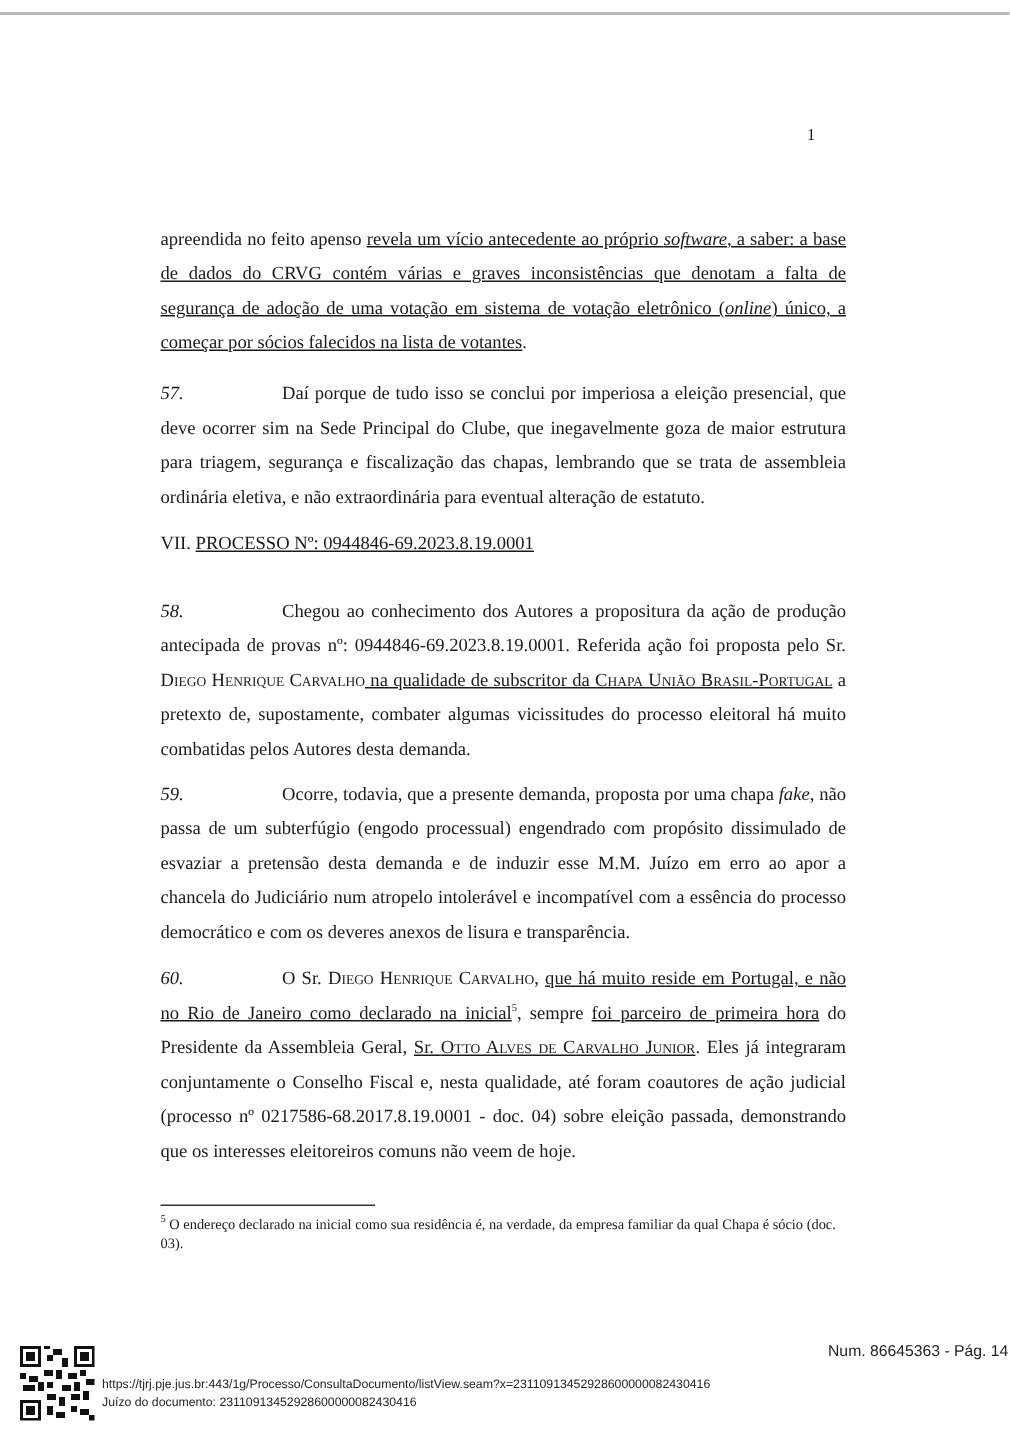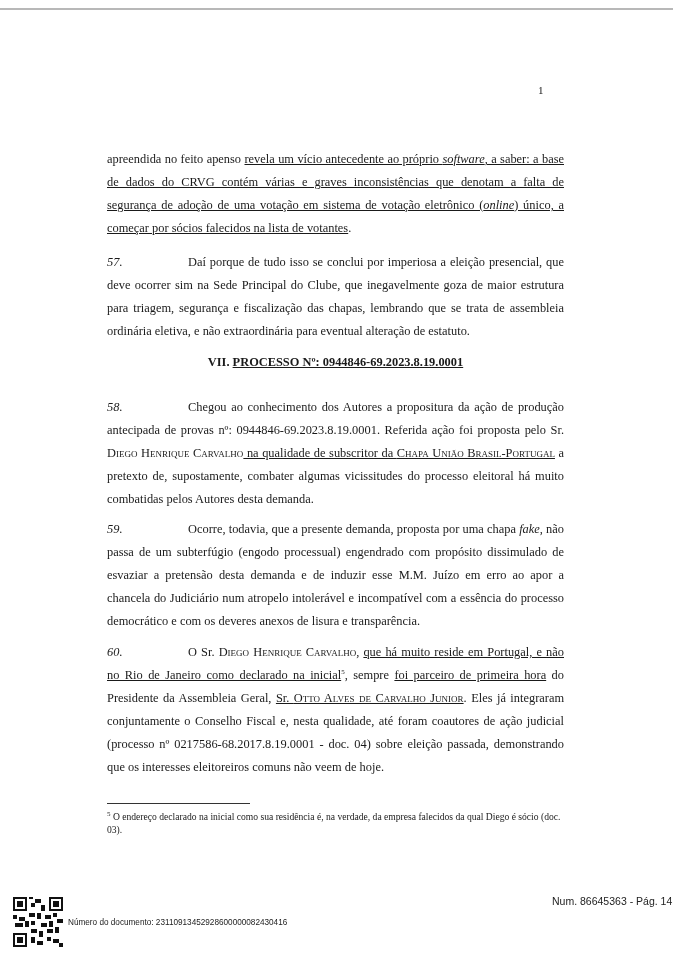--- a/index.html
+++ b/index.html
@@ -8,21 +8,21 @@
     font-family: "Liberation Serif", serif; color: #1a1a1a;
   }
   .top-bar { position: absolute; left: 0; top: 0; width: 673px; height: 8px; background: #ffffff; border-bottom: 2px solid #b8b8b8; }
   .page-num { position: absolute; left: 538px; top: 84px; font-size: 11px; }
   .txt { position: absolute; left: 107px; width: 457px; font-size: 12.4px; line-height: 23px; text-align: justify; }
   .u { text-decoration: underline; }
   .b { font-weight: normal; }
   .i { font-style: italic; }
   .sc { font-variant: small-caps; margin-top: 36px; }
   .num { display: inline-block; width: 81px; font-style: italic; }
-  .heading { position: absolute; left: 107px; width: 457px; top: 355px; text-align: center; font-size: 12.4px; font-weight: bold; }
+  .heading { position: absolute; left: 107px; width: 457px; top: 355px; text-align: left; font-size: 12.4px; font-weight: normal; }
   .fn-rule { position: absolute; left: 107px; top: 803px; width: 143px; height: 1px; background: #333; }
   .footnote { position: absolute; left: 107px; top: 810px; width: 457px; font-size: 9.6px; line-height: 13px; }
   sup { font-size: 7px; line-height: 0; }
   .qr { position: absolute; left: 13px; top: 897px; width: 50px; height: 50px; }
   .sig { position: absolute; left: 68px; top: 917px; font-family: "Liberation Sans", sans-serif; font-size: 8.2px; line-height: 11.5px; color: #222; white-space: nowrap; }
   .num-pag { position: absolute; left: 552px; top: 895px; font-family: "Liberation Sans", sans-serif; font-size: 10.5px; color: #222; }
 </style>
 </head>
 <body>
 
@@ -36,21 +36,21 @@
 
 <div class="heading"><span>VII. </span><span class="u">PROCESSO Nº: 0944846-69.2023.8.19.0001</span></div>
 
 <div class="txt" style="top:396px"><span class="num">58.</span><span>Chegou ao conhecimento dos Autores a propositura da ação de produção antecipada de provas nº: 0944846-69.2023.8.19.0001. Referida ação foi proposta pelo Sr. </span><span class="sc">Diego Henrique Carvalho</span><span class="u"> na qualidade de subscritor da </span><span class="u sc">Chapa União Brasil-Portugal</span><span> a pretexto de, supostamente, combater algumas vicissitudes do processo eleitoral há muito combatidas pelos Autores desta demanda.</span></div>
 
 <div class="txt" style="top:518px"><span class="num">59.</span><span>Ocorre, todavia, que a presente demanda, proposta por uma </span><span class="b">chapa </span><span class="b i">fake</span><span>, não passa de um subterfúgio (engodo processual) engendrado com propósito dissimulado de esvaziar a pretensão desta demanda e de induzir esse M.M. Juízo em erro ao apor a chancela do Judiciário num atropelo intolerável e incompatível com a essência do processo democrático e com os deveres anexos de lisura e transparência.</span></div>
 
 <div class="txt" style="top:641px"><span class="num">60.</span><span>O Sr. </span><span class="sc">Diego Henrique Carvalho</span><span>, </span><span class="u">que há muito reside em Portugal, e não no Rio de Janeiro como declarado na inicial</span><sup>5</sup><span>, sempre </span><span class="u">foi parceiro de primeira hora</span><span> do Presidente da Assembleia Geral, </span><span class="u">Sr. </span><span class="u sc">Otto Alves de Carvalho Junior</span><span>. Eles já integraram conjuntamente o Conselho Fiscal e, nesta qualidade, até foram coautores de ação judicial (processo nº 0217586-68.2017.8.19.0001 </span><span class="b">- doc. 04)</span><span> sobre eleição passada, demonstrando que os interesses eleitoreiros comuns não veem de hoje.</span></div>
 
 <div class="fn-rule"></div>
-<div class="footnote"><sup>5</sup><span> O endereço declarado na inicial como sua residência é, na verdade, da empresa falecidos da qual Diego é sócio </span><span class="b">(doc. 03)</span><span>.</span></div>
+<div class="footnote"><sup>5</sup><span> O endereço declarado na inicial como sua residência é, na verdade, da empresa familiar da qual Chapa é sócio </span><span class="b">(doc. 03)</span><span>.</span></div>
 
 <svg class="qr" viewBox="0 0 25 25" shape-rendering="crispEdges">
   <rect width="25" height="25" fill="#fff"></rect>
   <g fill="#111">
     <rect x="0" y="0" width="7" height="7"></rect>
       <rect x="1" y="1" width="5" height="5" fill="#fff"></rect>
       <rect x="2" y="2" width="3" height="3"></rect>
     <rect x="18" y="0" width="7" height="7"></rect>
       <rect x="19" y="1" width="5" height="5" fill="#fff"></rect>
       <rect x="20" y="2" width="3" height="3"></rect>
@@ -79,16 +79,17 @@
       <rect x="21" y="15" width="2" height="3"></rect>
     <rect x="9" y="20" width="2" height="3"></rect>
       <rect x="12" y="22" width="3" height="2"></rect>
       <rect x="17" y="20" width="2" height="2"></rect>
       <rect x="20" y="21" width="3" height="2"></rect>
       <rect x="23" y="23" width="2" height="2"></rect>
   </g>
 </svg>
 
 <div class="sig">
-  <div>Número do documento: 23110913452928600000082430416</div>
+  <div>https://tjrj.pje.jus.br:443/1g/Processo/ConsultaDocumento/listView.seam?x=23110913452928600000082430416</div>
+  <div>Juízo do documento: 23110913452928600000082430416</div>
 </div>
 
 <div class="num-pag">Num. 86645363 - Pág. 14</div>
 
 </body></html>

